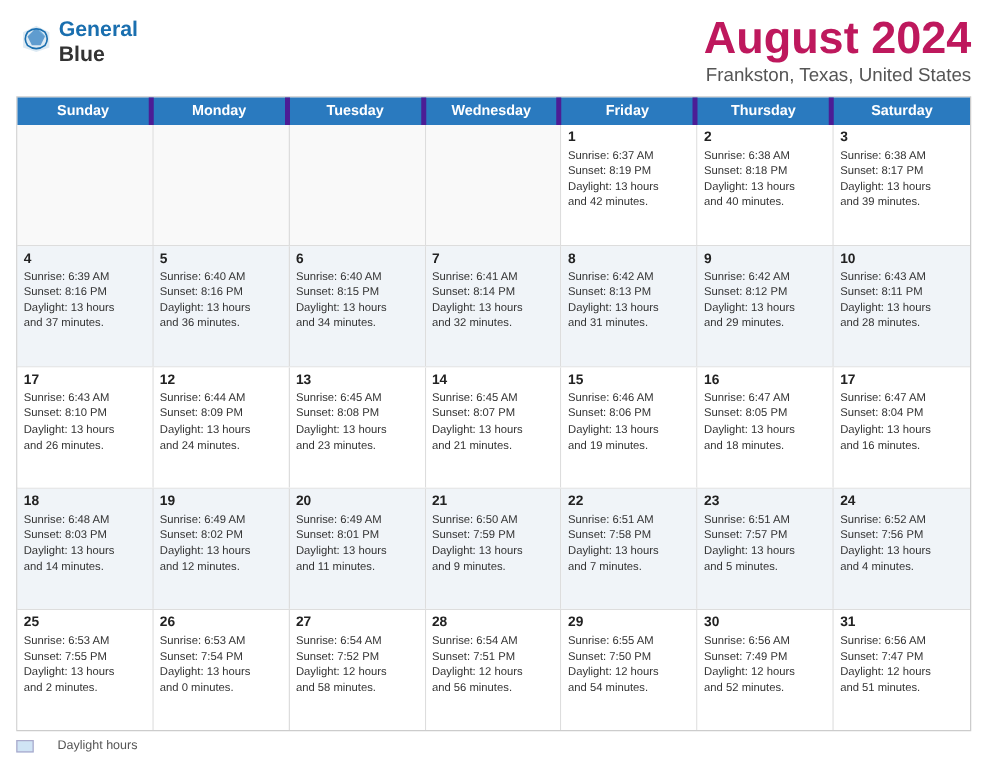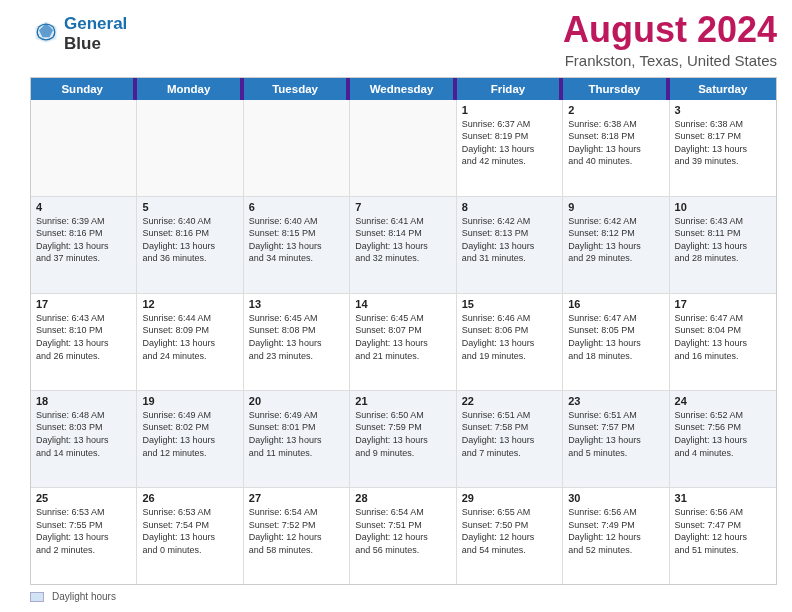--- a/index.html
+++ b/index.html
@@ -8,21 +8,21 @@
       height: 612px;
       font-family: Arial, sans-serif;
       background: #fff;
       overflow: hidden;
     }
     .page {
       width: 792px;
       height: 612px;
       display: flex;
       flex-direction: column;
-      padding: 10px 15px 10px 30px;
+      padding: 10px 15px 10px 13px;
     }
     .header {
       display: flex;
       justify-content: space-between;
       align-items: flex-start;
       margin-bottom: 8px;
     }
     .logo {
       display: flex;
       align-items: center;
@@ -101,21 +101,21 @@
       font-size: 9px;
       color: #333;
       line-height: 1.4;
     }
     .footer {
       margin-top: 6px;
       font-size: 10px;
       color: #555;
       display: flex;
       align-items: center;
-      gap: 8px;
+      gap: 19px;
     }
     .footer-box {
       width: 14px;
       height: 10px;
       background: #d0e4f5;
       border: 1px solid #aac;
       display: inline-block;
     }
   </style>
 </head>

